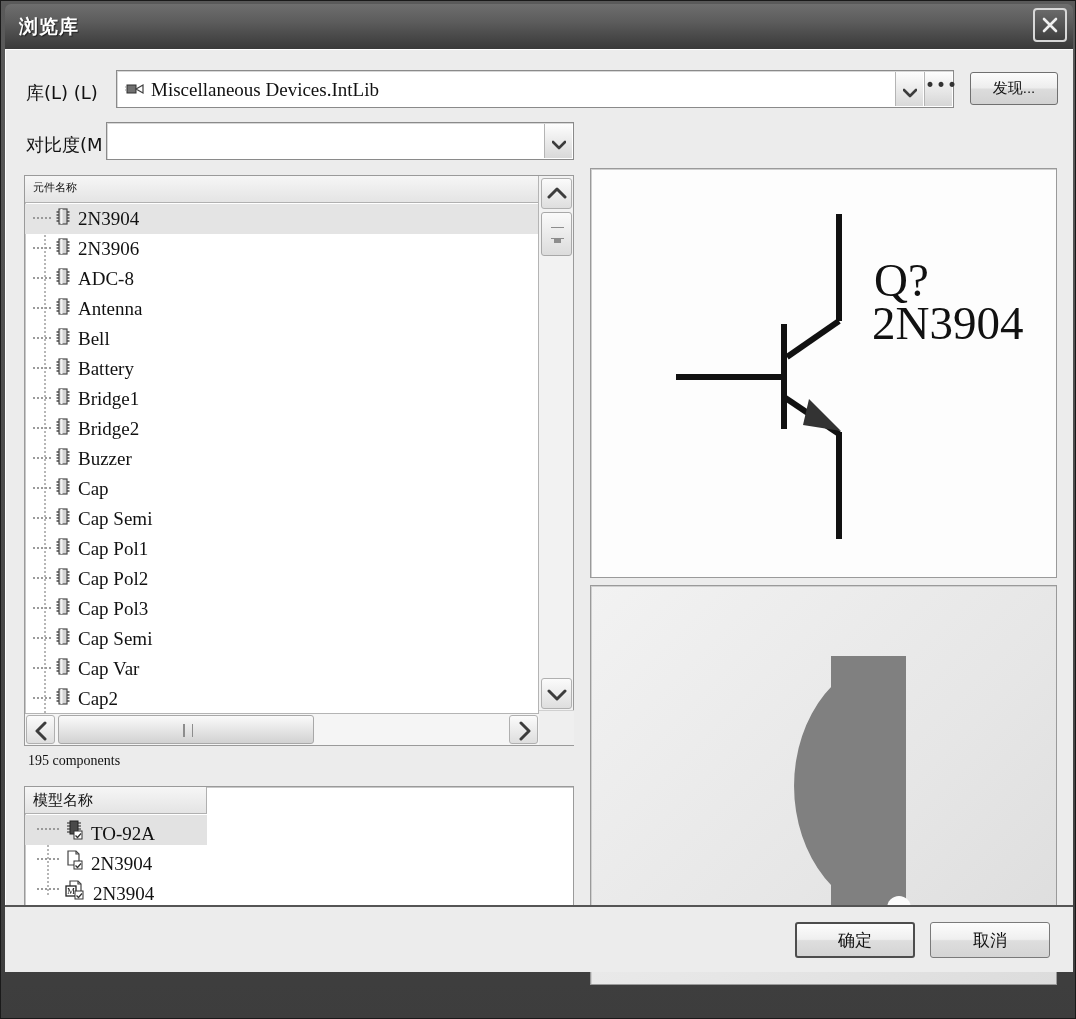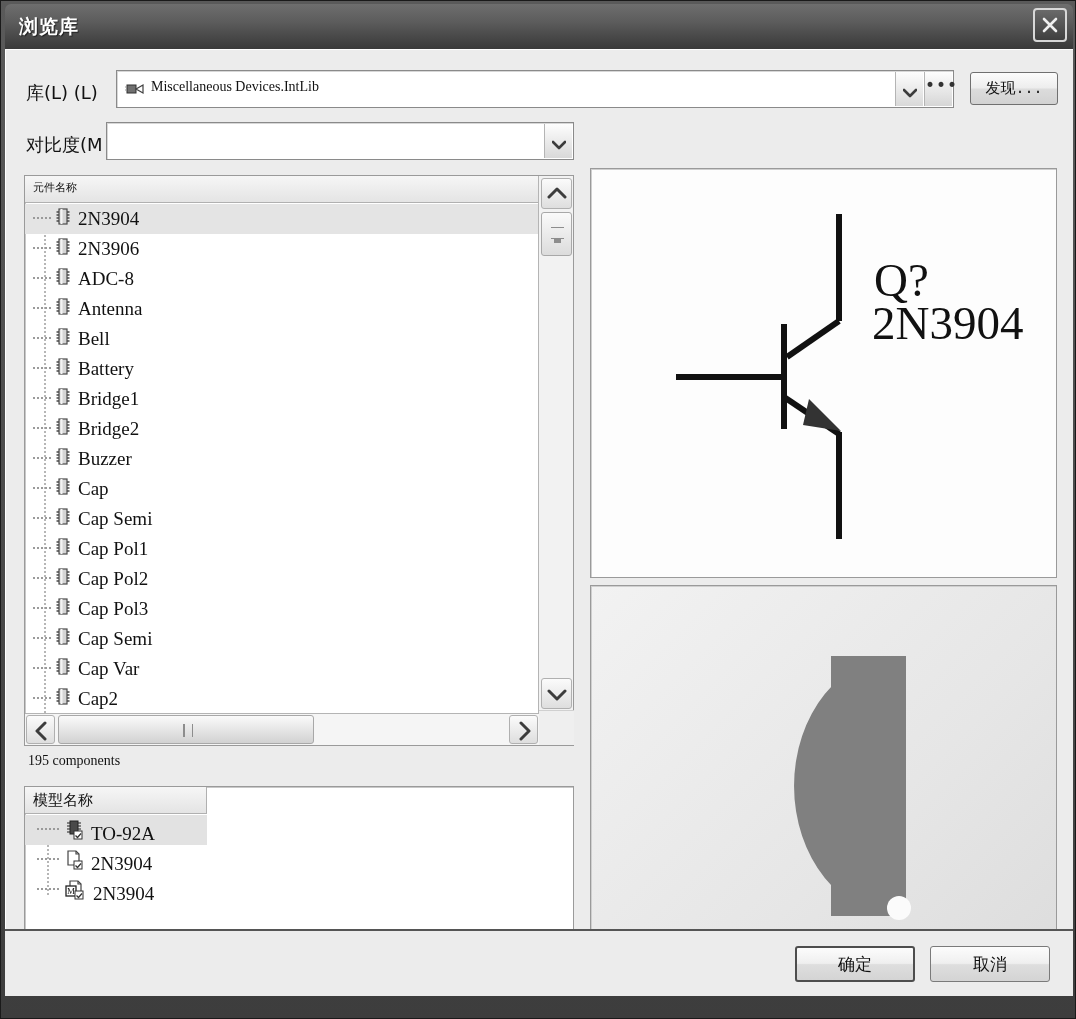--- a/index.html
+++ b/index.html
@@ -46,21 +46,21 @@
   #client {
     position: absolute; left: 4px; top: 48px;
     width: 1068px; height: 900px;
     background: #ececec;
     border-top: 1px solid #ffffff;
     border-left: 1px solid #ffffff;
   }
 
   
   #footer {
-    position: absolute; left: 4px; top: 928px;
+    position: absolute; left: 4px; top: 904px;
     width: 1068px; height: 67px;
     background: #ececec;
     border-top: 2px solid #555555;
   }
 
   
   .field-label {
     position: absolute;
     font-family: "DejaVu Sans", sans-serif;
     font-size: 18px; color: #111111;
@@ -72,21 +72,21 @@
     position: absolute; left: 110px; top: 20px;
     width: 838px; height: 38px;
     background: #ffffff;
     border: 1px solid #8a8a8a;
     box-shadow: inset 1px 1px 0 #d7d7d7;
   }
   #lib-icon { position: absolute; left: 8px; top: 10px; }
   #lib-value {
     position: absolute; left: 34px; top: 8px;
     font-family: "Liberation Serif", serif;
-    font-size: 14px; color: #111;
+    font-size: 19px; color: #111;
     white-space: nowrap;
   }
   .combo-arrow-btn {
     position: absolute; top: 1px; right: 30px;
     width: 28px; height: 34px;
     background: linear-gradient(to bottom,#fdfdfd,#d9d9d9);
     border-left: 1px solid #b4b4b4;
     cursor: pointer;
   }
   .combo-dots-btn {
@@ -101,21 +101,21 @@
     letter-spacing: 1px;
   }
   .chev { position: absolute; left: 7px; top: 12px; }
 
   #discover-btn {
     position: absolute; left: 964px; top: 22px;
     width: 88px; height: 33px;
     background: linear-gradient(to bottom,#fcfcfc 0%,#ededed 48%,#dcdcdc 52%,#d2d2d2 100%);
     border: 1px solid #707070;
     border-radius: 3px;
-    font-family: Liberation Mono, monospace;
+    font-family: Liberation Sans, sans-serif;
     font-size: 15px; color: #111;
     cursor: pointer;
   }
 
   
   #filter-label { left: 20px; top: 83px; }
   #filter-combo {
     position: absolute; left: 100px; top: 72px;
     width: 468px; height: 38px;
     background: #ffffff;

